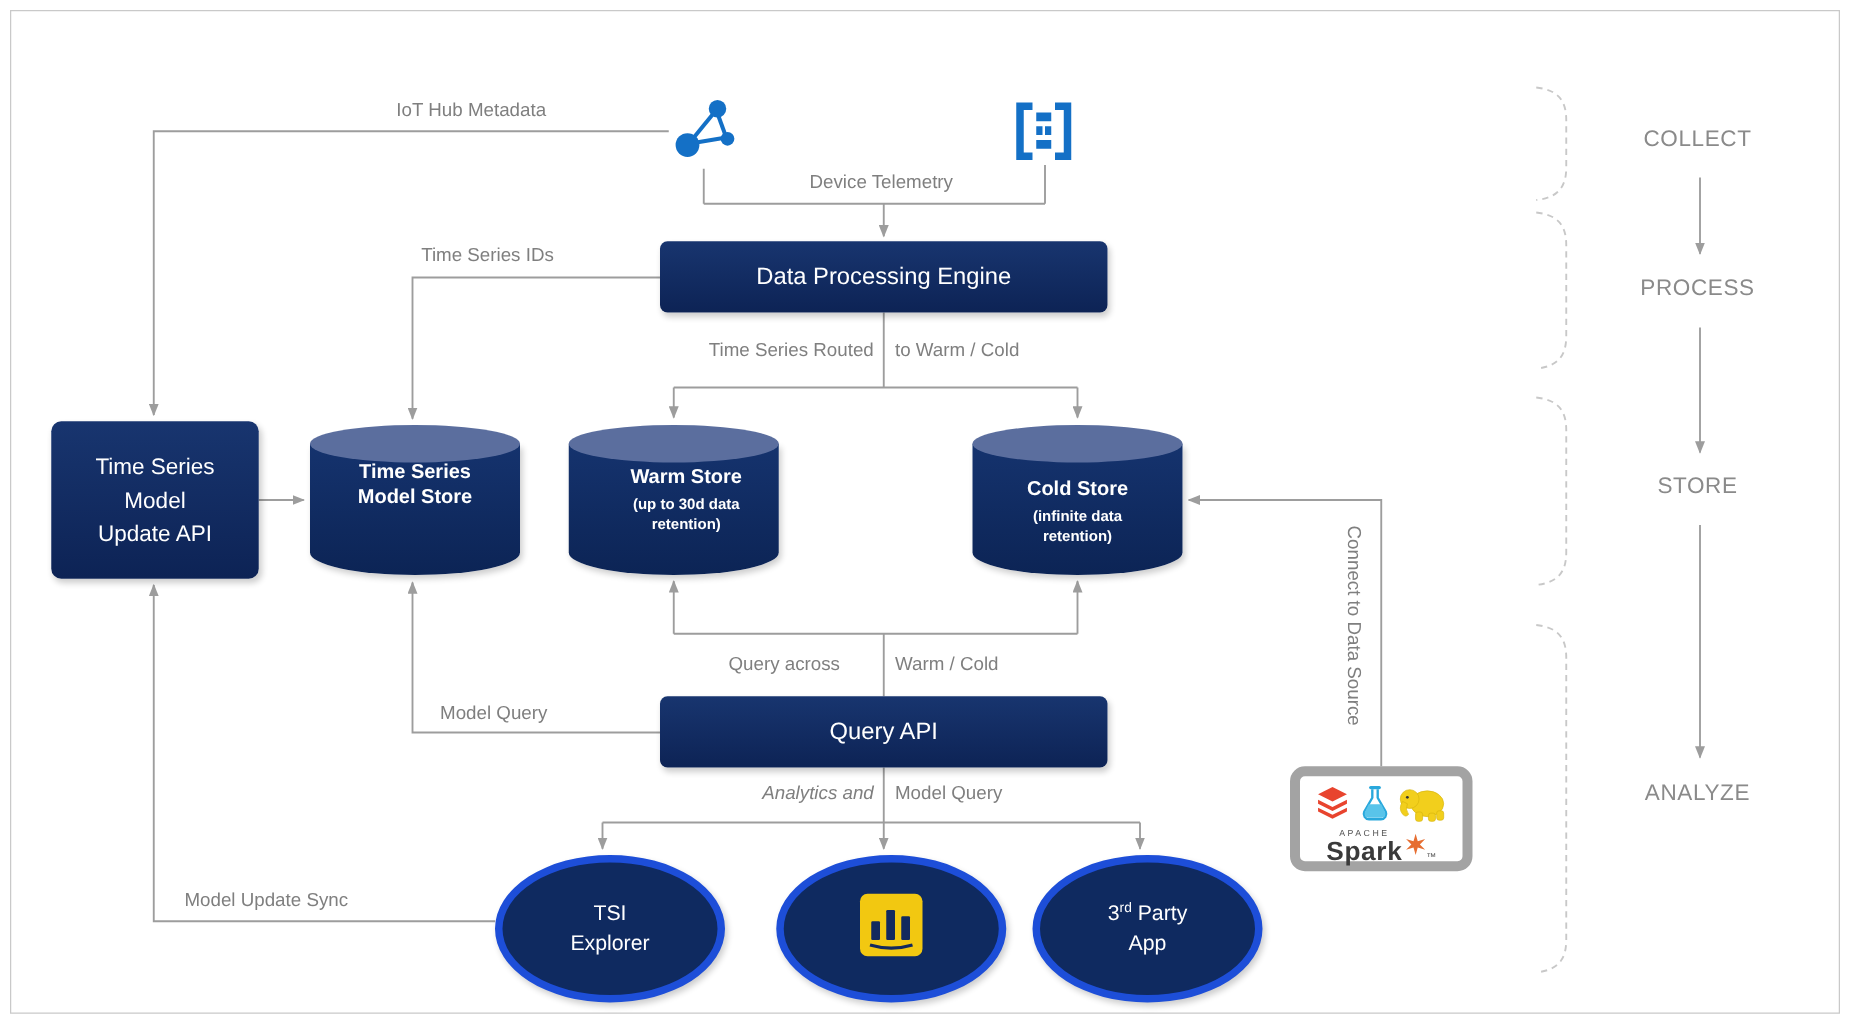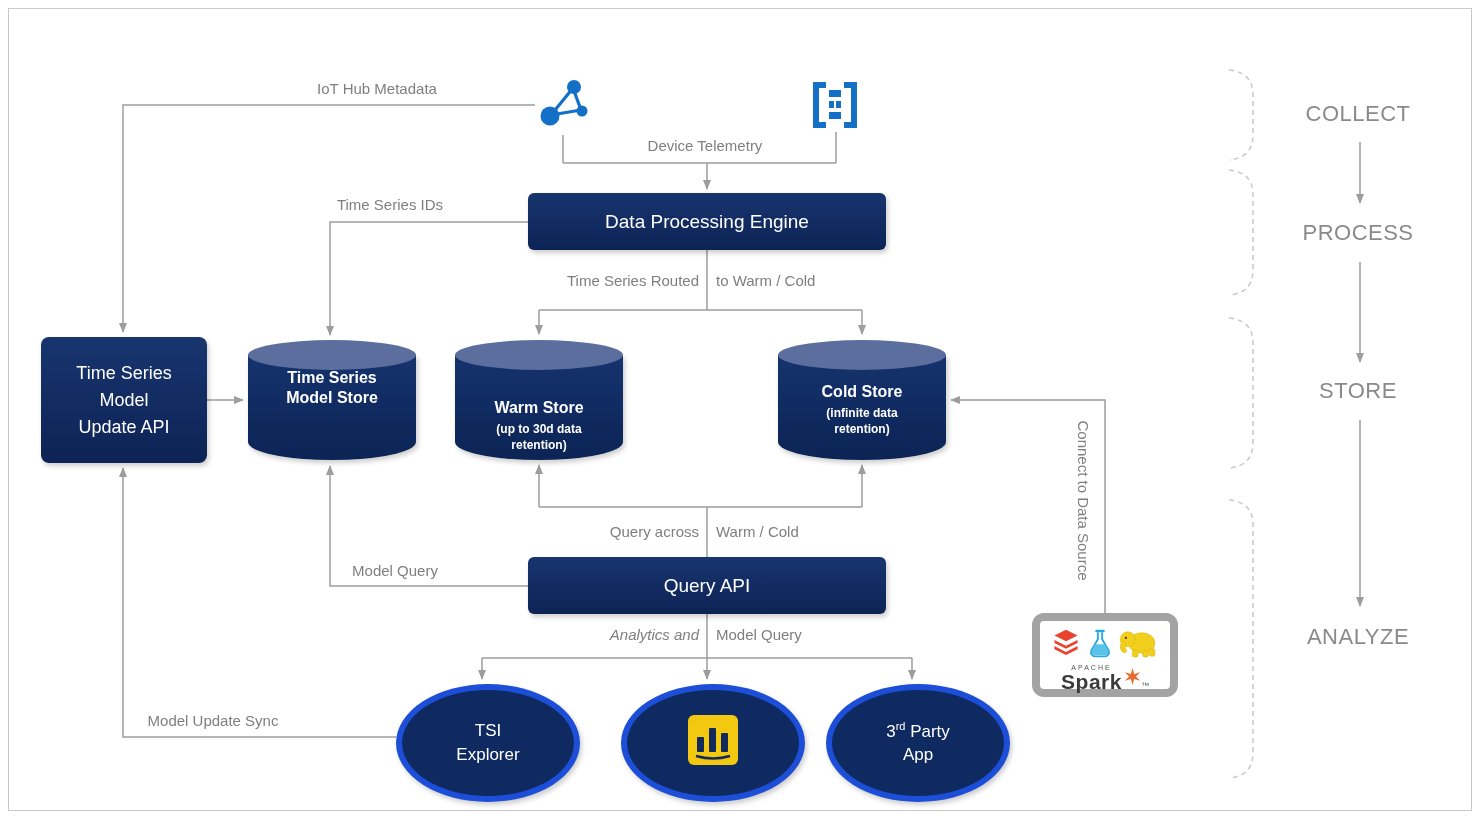--- a/index.html
+++ b/index.html
@@ -20,21 +20,21 @@
   .cyl .bodyp{position:absolute;left:0;top:15px;width:100%;height:105px;background:linear-gradient(180deg,#15336e,#0c2455);
        border-radius:0 0 50% 50% / 0 0 18px 18px;box-shadow:2px 3px 5px rgba(0,0,0,0.2);}
   .cyl .txt{position:absolute;left:0;width:100%;z-index:3;color:#fff;text-align:center;}
   .cyl-title{font-size:16px;font-weight:700;line-height:1.25;}
   .cyl-sub{font-size:12px;font-weight:600;line-height:1.35;margin-top:3px;}
   .ell{position:absolute;z-index:2;width:172px;height:106px;border-radius:50%;
        background:#0f2a60;border:6px solid #1d4ed8;display:flex;flex-direction:column;align-items:center;
        justify-content:center;color:#fff;font-size:17px;line-height:1.4;text-align:center;
        box-shadow:2px 3px 5px rgba(0,0,0,0.2);}
   .ell sup{font-size:11px;}
-  .stage{position:absolute;z-index:3;width:200px;text-align:center;font-size:22px;color:#8a8a8a;letter-spacing:0.5px;}
+  .stage{position:absolute;z-index:3;width:200px;text-align:center;font-size:18px;color:#8a8a8a;letter-spacing:0.5px;}
   .iconbox{position:absolute;z-index:2;}
   .analytics-box{position:absolute;z-index:2;left:1032px;top:613px;width:146px;height:84px;background:#fff;
        border:8px solid #a3a3a3;border-radius:12px;display:flex;flex-direction:column;align-items:center;padding-top:6px;box-sizing:border-box;}
   .tools-row{display:flex;align-items:center;justify-content:center;gap:5px;height:36px;}
   .spark-wrap{position:relative;margin-top:1px;display:flex;align-items:center;}
   .spark-col{display:flex;flex-direction:column;align-items:center;line-height:1;}
   .apache{font-size:7px;letter-spacing:2px;color:#555;}
   .sparkname{font-size:21px;font-weight:700;color:#3a3a3a;letter-spacing:0.5px;}
   .tm{font-size:8px;color:#555;align-self:flex-end;margin-bottom:2px;}
 </style>
@@ -104,21 +104,21 @@
         <rect x="21" y="34" width="12" height="7"></rect>
       </g>
     </svg>
   </div>
 
   <div class="lbl c" style="left:277px;top:80px;width:200px;">IoT Hub Metadata</div>
   <div class="lbl c" style="left:605px;top:137px;width:200px;">Device Telemetry</div>
   <div class="lbl c" style="left:290px;top:196px;width:200px;">Time Series IDs</div>
   <div class="lbl r" style="left:499px;top:272px;width:200px;">Time Series Routed</div>
   <div class="lbl" style="left:716px;top:272px;">to Warm / Cold</div>
-  <div class="lbl r" style="left:499px;top:523px;width:200px;">Query across</div>
+  <div class="lbl r" style="left:472px;top:523px;width:200px;">Query across</div>
   <div class="lbl" style="left:716px;top:523px;">Warm / Cold</div>
   <div class="lbl c" style="left:295px;top:562px;width:200px;">Model Query</div>
   <div class="lbl r" style="left:499px;top:626px;width:200px;font-style:italic;">Analytics and</div>
   <div class="lbl" style="left:716px;top:626px;">Model Query</div>
   <div class="lbl c" style="left:113px;top:712px;width:200px;">Model Update Sync</div>
   <div class="vlabel" style="left:998px;top:492px;width:170px;">Connect to Data Source</div>
 
   <div class="box wide" style="left:528px;top:193px;width:358px;height:57px;">
     <span>Data Processing Engine</span>
   </div>
@@ -137,21 +137,21 @@
     <div class="txt" style="top:28px;">
       <div class="cyl-title">
         <div>Time Series</div>
         <div>Model Store</div>
       </div>
     </div>
   </div>
   <div class="cyl" style="left:455px;top:340px;">
     <div class="top"></div>
     <div class="bodyp"></div>
-    <div class="txt" style="top:58px;">
+    <div class="txt" style="top:32px;padding-left:10px;">
       <div class="cyl-title">Warm Store</div>
       <div class="cyl-sub">
         <div>(up to 30d data</div>
         <div>retention)</div>
       </div>
     </div>
   </div>
   <div class="cyl" style="left:778px;top:340px;">
     <div class="top"></div>
     <div class="bodyp"></div>

